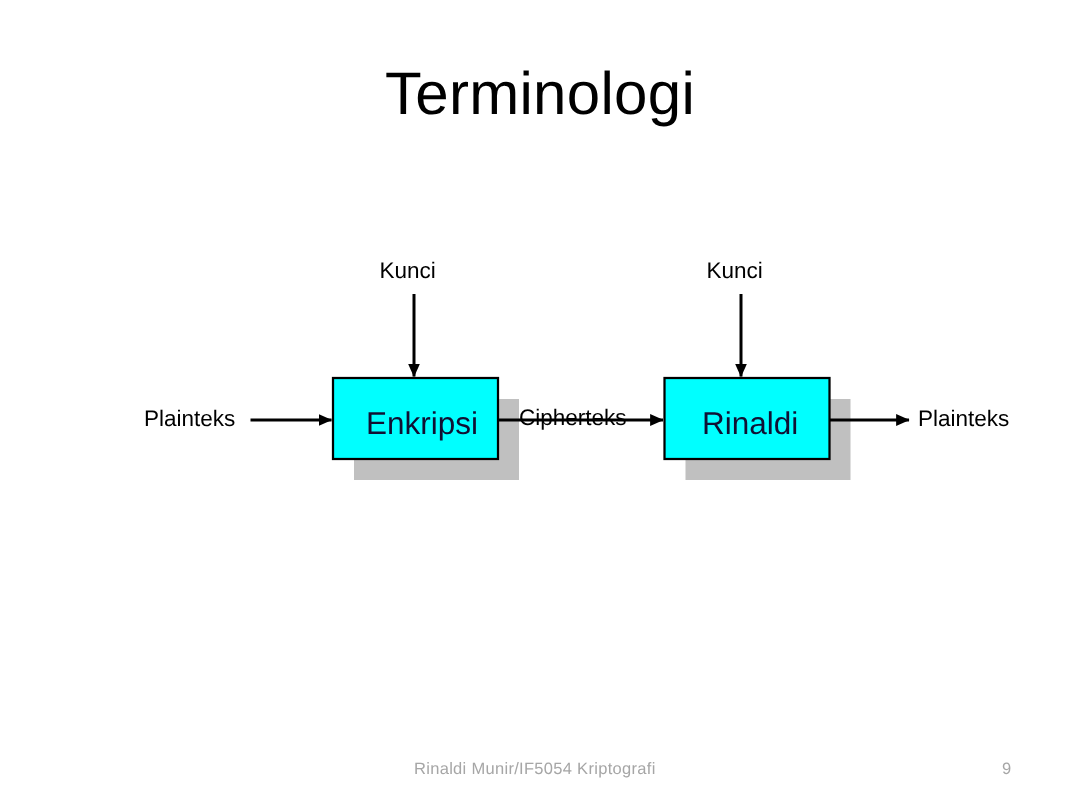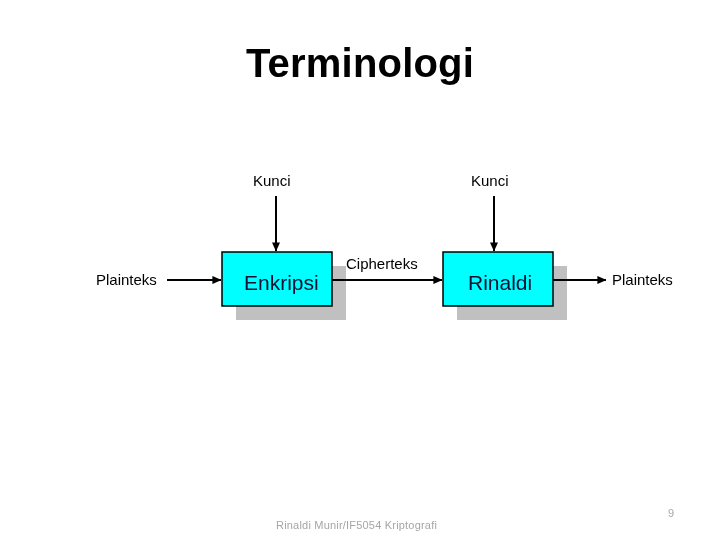--- a/index.html
+++ b/index.html
@@ -18,21 +18,21 @@
 
   
   .slide-title {
     position: absolute;
     left: 0;
     top: 40px;
     width: 720px;
     text-align: center;
     font-family: "Liberation Sans", sans-serif;
     font-size: 40px;
-    font-weight: 700;
+    font-weight: 400;
     color: #000000;
     letter-spacing: 0.2px;
     line-height: 1.15;
     white-space: nowrap;
   }
 
   
   .diagram {
     position: absolute;
     left: 0;
@@ -60,36 +60,35 @@
     line-height: 1;
   }
   .dlabel.box-text {
     color: #101033;
     font-size: 21px;
   }
 
   .lbl-kunci-left   { left: 253px; top: 173px; }
   .lbl-kunci-right  { left: 471px; top: 173px; }
   .lbl-plainteks-in { left: 96px;  top: 272px; }
-  .lbl-cipherteks   { left: 346px; top: 256px; }
+  .lbl-cipherteks   { left: 346px; top: 271px; }
   .lbl-plainteks-out{ left: 612px; top: 272px; }
   .lbl-enkripsi     { left: 244px; top: 272px; }
   .lbl-dekripsi     { left: 468px; top: 272px; }
 
   
   .footer-left {
     position: absolute;
     left: 276px;
     top: 507px;
     font-family: "Liberation Sans", sans-serif;
     font-size: 11px;
     color: #a6a6a6;
     white-space: nowrap;
     letter-spacing: 0.2px;
-    margin-top: 12px;
   }
   .footer-page {
     position: absolute;
     left: 668px;
     top: 507px;
     font-family: "Liberation Sans", sans-serif;
     font-size: 11px;
     color: #a6a6a6;
     white-space: nowrap;
   }

